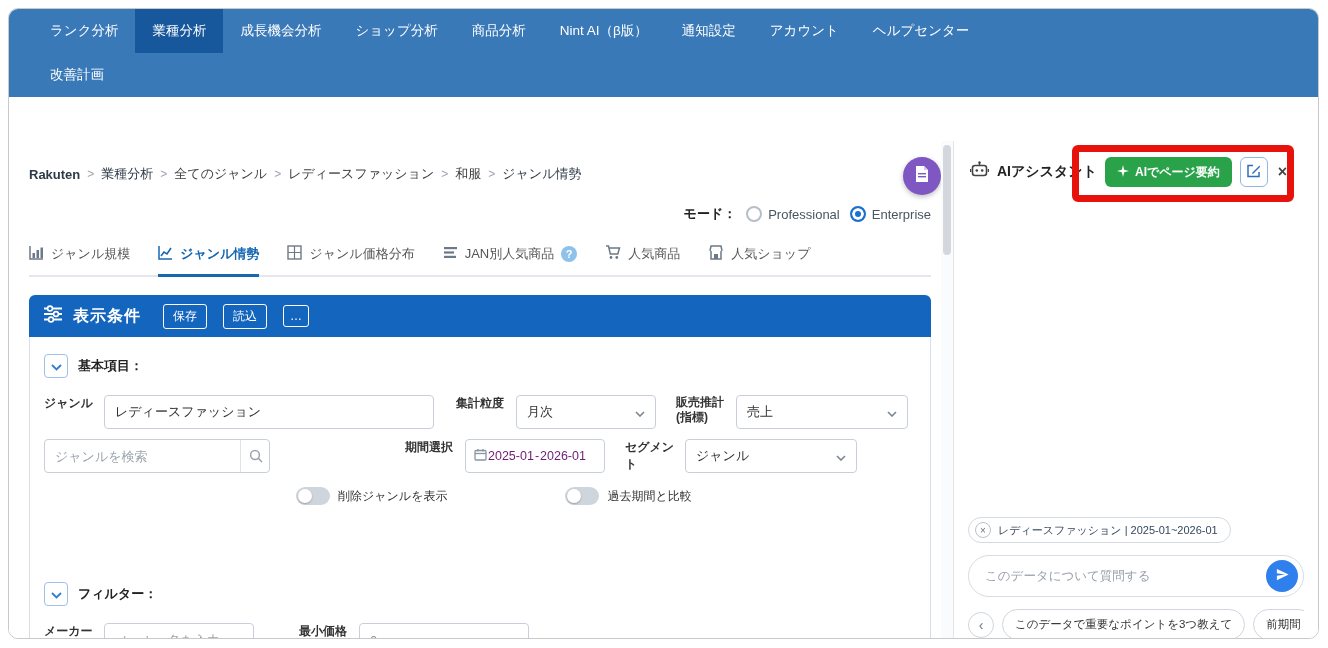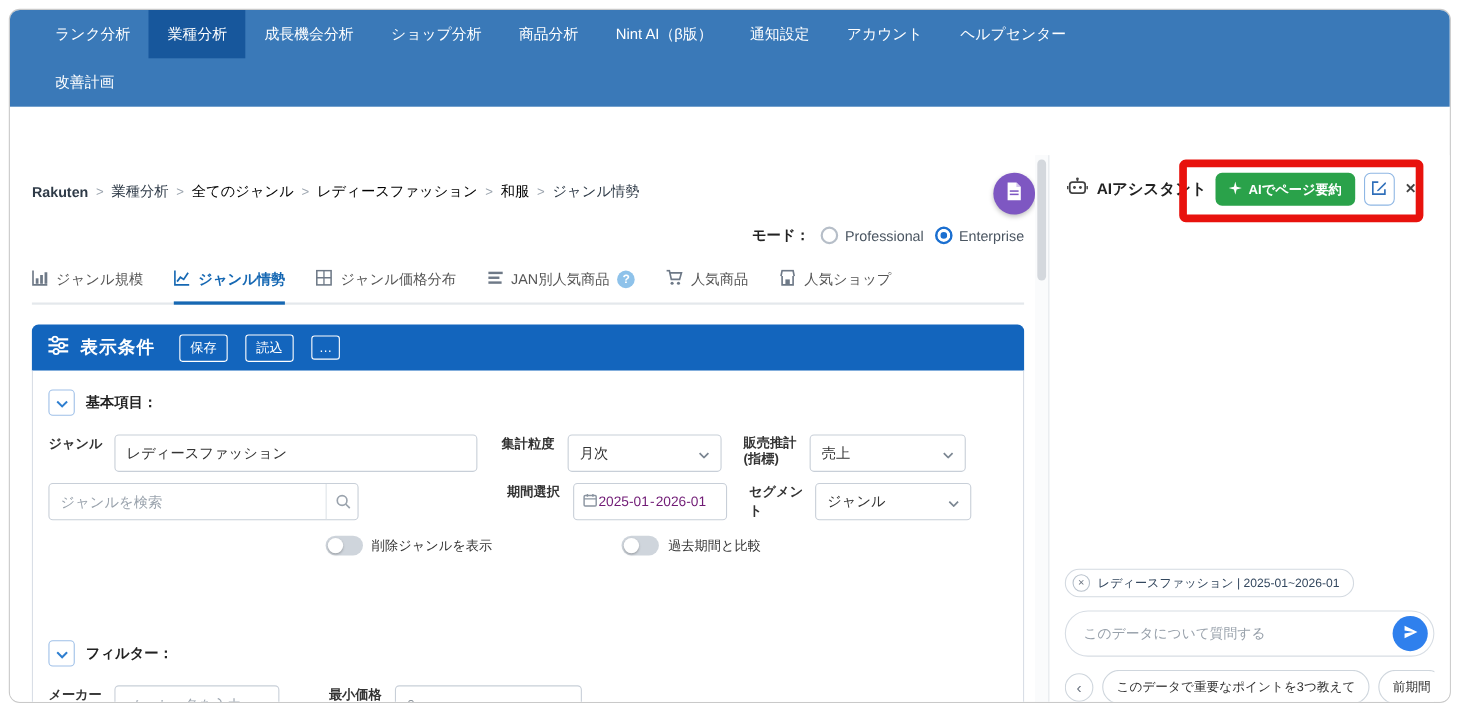--- a/index.html
+++ b/index.html
@@ -18,21 +18,21 @@
   
   .content { display:flex; height:543px; overflow:hidden;margin-top:44px; }
   .main { flex:1; position:relative; padding:20px 0 0 20px; overflow:hidden; background:#fff; }
   .main-col { width:902px; position:relative; }
 
   
   .breadcrumb-row { position:relative; height:38px; }
   .breadcrumb { display:flex; align-items:center; gap:7px; font-size:13px; padding-top:4px; }
   .bc-dark { color:#2e3a47; font-weight:bold; }
   .bc-plain { color:#2e3a47; }
-  .bc-link { color:#000000; cursor:pointer; }
+  .bc-link { color:#404040; cursor:pointer; }
   .bc-sep { color:#9aa3ad; font-size:12px; }
   .pdf-btn { position:absolute; right:-10px; top:-4px; width:38px; height:38px; border-radius:50%;
              background:#7e57c2; display:flex; align-items:center; justify-content:center;
              box-shadow:0 2px 5px rgba(0,0,0,.25); cursor:pointer; }
 
   
   .mode-row { display:flex; justify-content:flex-end; align-items:center; gap:10px;
               margin-top:4px; height:22px; font-size:13px; }
   .mode-label { font-weight:bold; color:#222; }
   .radio { width:16px; height:16px; border:2px solid #b6bec8; border-radius:50%;
@@ -73,23 +73,23 @@
   .lbl { font-size:12px; font-weight:bold; color:#333; width:52px; flex:0 0 52px; }
   .lbl-two { white-space:pre-line; line-height:1.25; }
   .tin { height:34px; border:1px solid #c8cfd8; border-radius:4px; padding:0 10px;
          font-size:13px; color:#333; font-family:inherit; }
   .tin::placeholder { color:#9aa3ad; }
   .tin.muted { color:#8a9199; }
   .w330 { width:330px; margin-left:8px; }
   .sel { height:34px; border:1px solid #c8cfd8; border-radius:4px; padding:0 10px;
          display:flex; align-items:center; justify-content:space-between; font-size:13px;
          color:#333; cursor:pointer; background:#fff; margin-left:8px; }
-  .w140 { width:140px; } .w150 { width:142px; }
+  .w140 { width:140px; } .w150 { width:172px; }
   .ml22 { margin-left:22px; } .ml20 { margin-left:20px; }
-  .search-wrap { position:relative; width:282px; }
+  .search-wrap { position:relative; width:226px; }
   .search-wrap .tin { width:100%; padding-right:34px; }
   .search-ic { position:absolute; right:0; top:1px; width:30px; height:32px;
                border-left:1px solid #dfe4e9; display:flex; align-items:center;
                justify-content:center; cursor:pointer; }
   .datebox { height:34px; border:1px solid #c8cfd8; border-radius:4px; padding:0 8px;
              display:flex; align-items:center; gap:1px; font-size:12.5px; color:#701a75;
              margin-left:8px; width:140px; white-space:nowrap; cursor:pointer; }
   .ml135 { margin-left:135px; }
 
   .toggle-row { display:flex; align-items:center; margin-top:14px; font-size:12px; }

